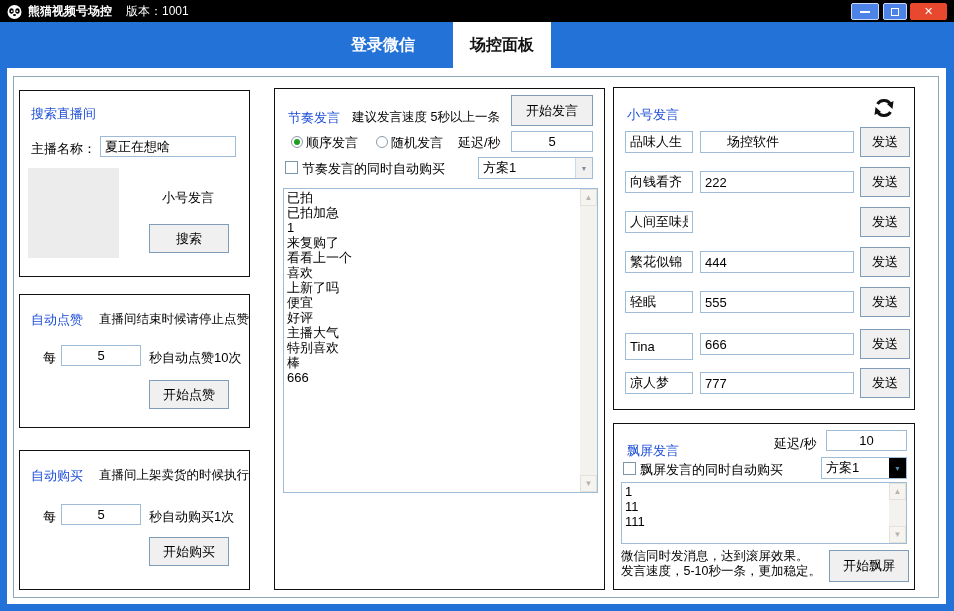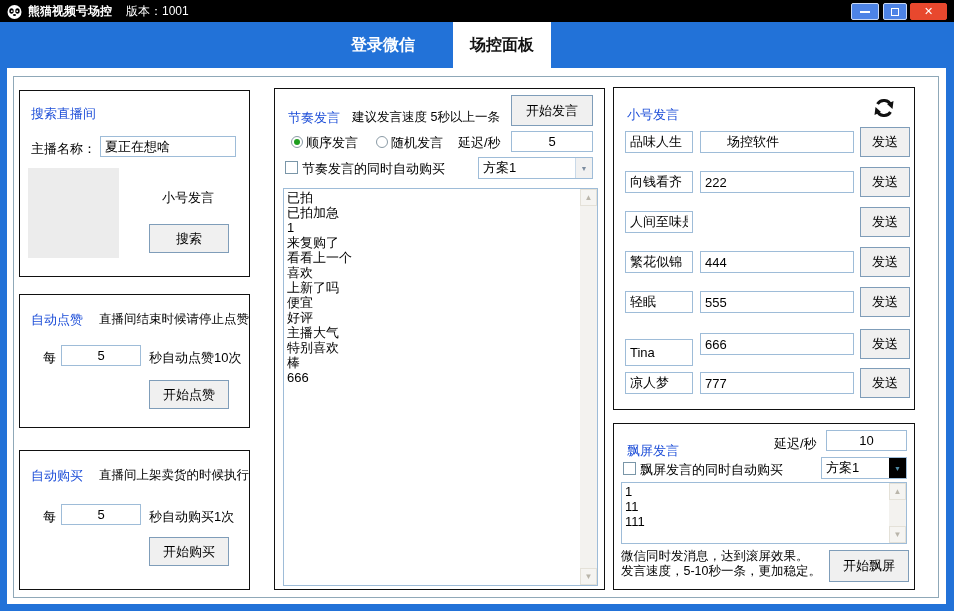--- a/index.html
+++ b/index.html
@@ -142,21 +142,21 @@
     <div class="lbl" style="left:183px; top:45px;">延迟/秒</div>
     <input class="inp center" style="left: 236px; top: 42px; width: 82px; height: 21px;" value="5">
 
     <div class="chk" style="left:10px; top:72px;"></div>
     <div class="lbl" style="left:27px; top:71px;">节奏发言的同时自动购买</div>
     <div class="combo" style="left:203px; top:68px; width:115px; height:22px;">
       <span class="combo-text">方案1</span>
       <span class="combo-arrow">▼</span>
     </div>
 
-    <div class="ta-wrap" style="left:8px; top:99px; width:315px; height:398px;padding-left:29px;">
+    <div class="ta-wrap" style="left:8px; top:99px; width:315px; height:305px;padding-left:29px;">
       <textarea spellcheck="false" style="">已拍
 已拍加急
 1
 来复购了
 看看上一个
 喜欢
 上新了吗
 便宜
 好评
 主播大气
@@ -191,21 +191,21 @@
     <div class="btn" style="left:246px; top:119px; width:50px; height:30px;">发送</div>
 
     <input class="inp" style="left: 11px; top: 163px; width: 68px; height: 22px;" value="繁花似锦">
     <input class="inp" style="left: 86px; top: 163px; width: 154px; height: 22px;" value="444">
     <div class="btn" style="left:246px; top:159px; width:50px; height:30px;">发送</div>
 
     <input class="inp" style="left: 11px; top: 203px; width: 68px; height: 22px;" value="轻眠">
     <input class="inp" style="left: 86px; top: 203px; width: 154px; height: 22px;" value="555">
     <div class="btn" style="left:246px; top:199px; width:50px; height:30px;">发送</div>
 
-    <input class="inp" style="left: 11px; top: 251px; width: 68px; height: 27px;" value="Tina">
+    <input class="inp" style="left: 11px; top: 245px; width: 68px; height: 27px;" value="Tina">
     <input class="inp" style="left: 86px; top: 245px; width: 154px; height: 22px;" value="666">
     <div class="btn" style="left:246px; top:241px; width:50px; height:30px;">发送</div>
 
     <input class="inp" style="left: 11px; top: 284px; width: 68px; height: 22px;" value="凉人梦">
     <input class="inp" style="left: 86px; top: 284px; width: 154px; height: 22px;" value="777">
     <div class="btn" style="left:246px; top:280px; width:50px; height:30px;">发送</div>
   </div>
 
   <div class="grp" style="left:613px; top:423px; width:302px; height:167px;text-decoration:underline;">
     <div class="grp-title" style="left:13px; top:18px;">飘屏发言</div>

